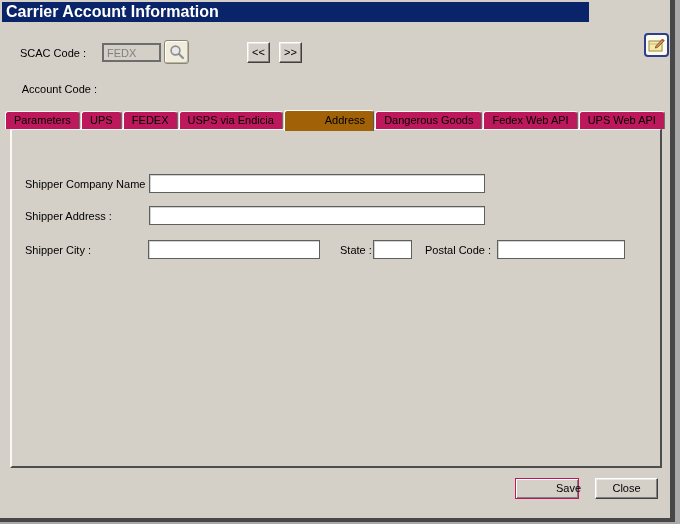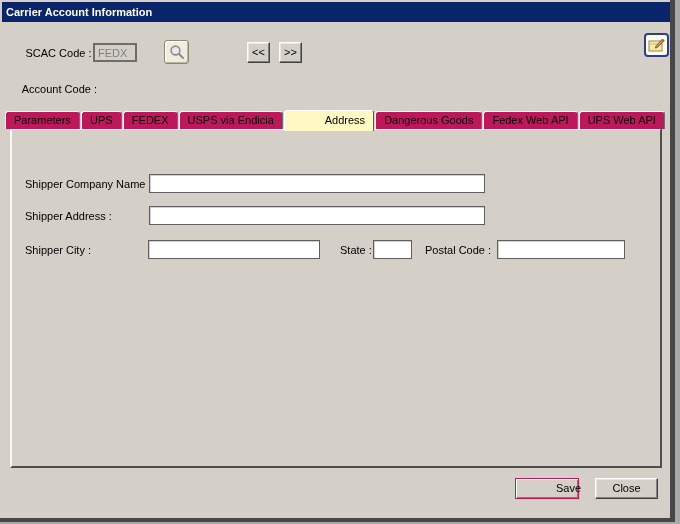--- a/index.html
+++ b/index.html
@@ -10,23 +10,23 @@
     position:relative; width:680px; height:524px;
     background:#a9a9a9; overflow:hidden;
   }
   .dialog {
     position:absolute; left:0; top:0; width:675px; height:522px;
     background:#d4d0c8;
     border-right:5px solid #474747;
     border-bottom:4px solid #474747;
   }
   .titlebar {
-    position:absolute; left:2px; top:2px; width:668px; height:20px;
+    position:absolute; left:2px; top:2px; width:587px; height:20px;
     background:#0a246a; color:#ffffff;
-    font-size:11px; font-weight:bold; line-height:20px; padding-left:4px;
+    font-size:16px; font-weight:bold; line-height:20px; padding-left:4px;
     letter-spacing:0px;
   }
 
   .lbl { position:absolute; font-size:11px; color:#000; white-space:nowrap; }
 
   .tbox {
     position:absolute; font-size:11px; color:#000; padding:0 3px;
     background:#ffffff;
     border:1px solid #5f5f5f;
     box-shadow: inset 1px 1px 0 rgba(0,0,0,0.18);
@@ -71,43 +71,43 @@
   .tab {
     height:18px; line-height:17px; padding:0 8px; font-size:11px;
     background:#be185d; white-space:nowrap;
     border:1px solid; border-color:#fbfaf7 #6e6e6e #6e6e6e #fbfaf7;
     border-bottom:none;
     border-top-left-radius:3px; border-top-right-radius:3px;
     margin-right:1px; position:relative; z-index:1; cursor:default;
   }
   .tab.active {
     height:21px; line-height:19px; z-index:3; margin-bottom:-2px;
-    padding-bottom:2px; background:#fef9c3;
+    padding-bottom:2px; background:#a16207;
     border-color:#ffffff #5a5a5a transparent #ffffff;
     padding-left:40px;
   }
 
   .panel {
     position:absolute; left:10px; top:128px; width:652px; height:340px;
     background:#d4d0c8;
     border:2px solid; border-color:#f9f8f5 #4d4d4d #4d4d4d #f9f8f5;
   }
 </style>
 </head>
 <body>
 
 <div class="screen">
   <div class="dialog">
 
     <div class="titlebar">
       <span>Carrier Account Information</span>
     </div>
 
-    <div class="lbl" style="left:20px; top:47px; width:77px; text-align:center;">SCAC Code :</div>
-    <input class="tbox" style="left: 93px; top: 43px; width: 44px; height: 19px;" disabled="" value="FEDX">
+    <div class="lbl" style="left:20px; top:47px; width:77px; text-align:left;">SCAC Code :</div>
+    <input class="tbox" style="left: 102px; top: 43px; width: 59px; height: 19px;" disabled="" value="FEDX">
     <div class="iconbtn search-btn">
       <svg width="16" height="16" viewBox="0 0 16 16">
         <circle cx="6.5" cy="6.5" r="4.4" fill="#e9e9e9" stroke="#8f8f8f" stroke-width="1.6"></circle>
         <line x1="10" y1="10" x2="14" y2="14" stroke="#8f8f8f" stroke-width="2.2" stroke-linecap="round"></line>
       </svg>
     </div>
     <button class="btn3d" style="left:247px; top:42px; width:23px; height:21px;">&lt;&lt;</button>
     <button class="btn3d" style="left:279px; top:42px; width:23px; height:21px;">&gt;&gt;</button>
 
     <div class="iconbtn edit-btn">

